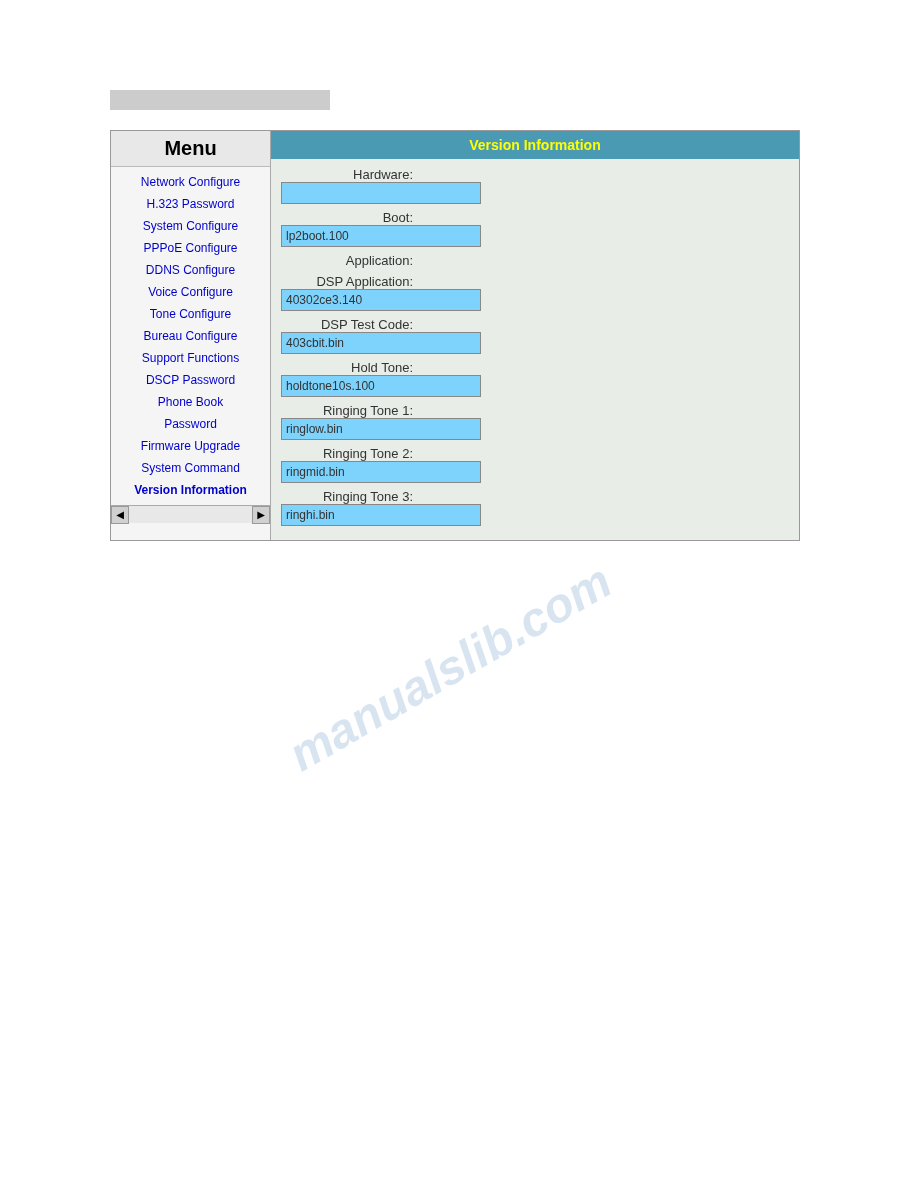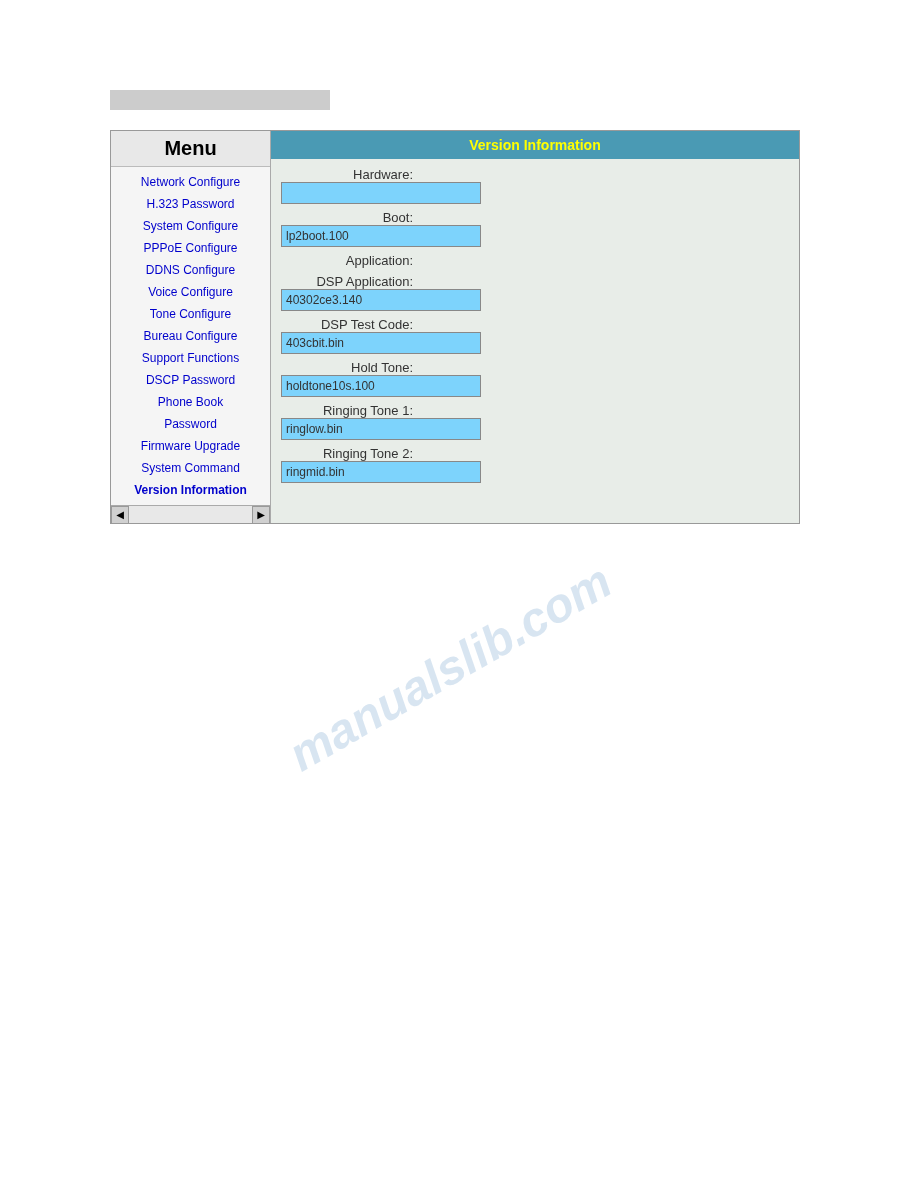--- a/index.html
+++ b/index.html
@@ -255,19 +255,23 @@
             <input type="text" class="field-input" value="holdtone10s.100" style="">
           </div>
           <div class="field-row">
             <div class="field-label">Ringing Tone 1:</div>
             <input type="text" class="field-input" value="ringlow.bin" style="">
           </div>
           <div class="field-row">
             <div class="field-label">Ringing Tone 2:</div>
             <input type="text" class="field-input" value="ringmid.bin" style="">
           </div>
+          <div class="field-row">
+            <div class="field-label">Ringing Tone 3:</div>
+            <input type="text" class="field-input" value="ringhi.bin" style="">
+          </div>
         </div>
     </div>
 
   </div>
 
   <div class="watermark">manualslib.com</div>
 </div>
 
 </body></html>

